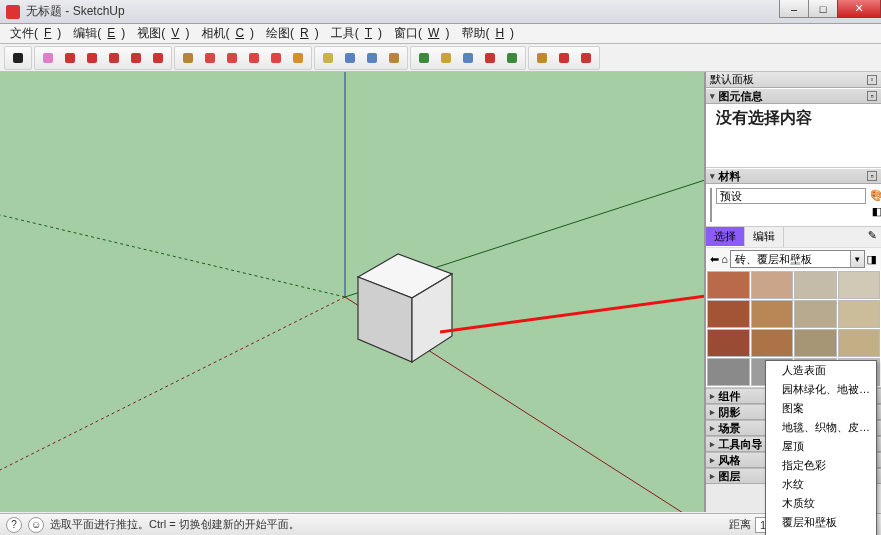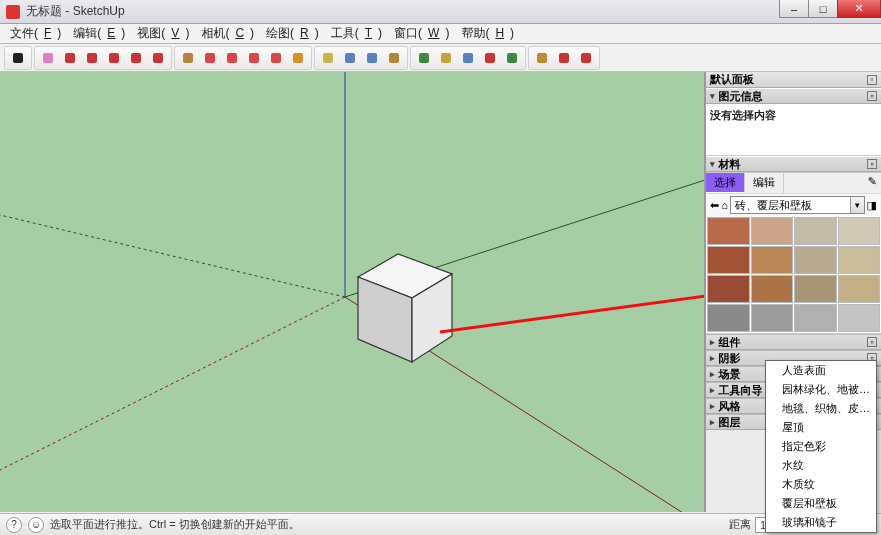--- a/index.html
+++ b/index.html
@@ -23,27 +23,27 @@
 .tb-group { display:flex; align-items:center; gap:2px; padding:0 3px; border:1px solid #d0d0d0; height:24px; background:linear-gradient(#fbfbfb,#e9e9e9); border-radius:2px;}
 .tb-btn { width:20px; height:20px; display:flex; align-items:center; justify-content:center; border:1px solid transparent; border-radius:2px;}
 
 
 .main { position:relative; height:440px; display:flex; }
 .viewport { flex:1; position:relative; background:#a5cea5; border-right:1px solid #999; overflow:hidden;}
 .viewport svg { position:absolute; top:0; left:0; }
 
 
 .panel-col { width:176px; background:#eaeaea; display:flex; flex-direction:column; border-left:1px solid #9a9a9a;}
-.tray-title { height:16px; background:linear-gradient(#e7e7e7,#d5d5d5); border-bottom:1px solid #aaa; display:flex; align-items:center; justify-content:space-between; padding:0 4px; font-size:11px; font-weight:bold;}
+.tray-title { height:16px; background:linear-gradient(#e7e7e7,#d5d5d5); border-bottom:1px solid #aaa; display:flex; align-items:center; justify-content:space-between; padding:0 4px; font-size:11px; font-weight:normal;}
 .panel-head { height:16px; background:linear-gradient(#dedede,#cfcfcf); border-top:1px solid #fff; border-bottom:1px solid #aaa; display:flex; align-items:center; padding:0 4px; font-size:11px; font-weight:bold;}
 .panel-head .arrow { margin-right:4px; font-size:9px; color:#444;}
 .panel-head .pin { margin-left:auto; font-size:9px;}
 .panel-body { background:#fff; border-bottom:1px solid #ccc;}
 
-.entity-info-body { padding:4px 4px; font-size:11px; color:#222; height:52px;}
+.entity-info-body { padding:4px 10px; font-size:16px; color:#222; height:64px;}
 .entity-info-body .bold { font-weight:bold;}
 
 .materials-body { padding:0; position:relative; }
 .mat-preview-row { display:flex; padding:4px; gap:4px; align-items:flex-start; background:#fff;}
 .mat-swatch-big { width:34px; height:34px; background:linear-gradient(135deg,#dde6ee 0%,#a8becf 100%); border:1px solid #999;}
 .mat-name-field { flex:1; height:16px; border:1px solid #9a9a9a; background:#fff; font-size:11px; padding:0 3px;}
 .mat-side-icons { display:flex; flex-direction:column; gap:2px;}
 .mat-side-icons .mi { width:14px; height:14px; display:flex;align-items:center;justify-content:center; font-size:11px;}
 
 .mat-tabs { display:flex; border-top:1px solid #ccc; background:#efefef; font-size:11px;}
@@ -282,20 +282,28 @@
     <div class="panel-body entity-info-body">
       <div class="bold">没有选择内容</div>
     </div>
 
     <div class="panel-head">
       <span class="arrow">▾</span>
       <span>材料</span>
       <span class="pin sq">▫</span>
     </div>
     <div class="panel-body materials-body">
+      <div class="mat-preview-row">
+        <div class="mat-swatch-big"></div>
+        <input class="mat-name-field" value="预设" style="">
+        <div class="mat-side-icons">
+          <span class="mi">🎨</span>
+          <span class="mi">◧</span>
+        </div>
+      </div>
       <div class="mat-tabs">
         <div class="mat-tab active">选择</div>
         <div class="mat-tab">编辑</div>
         <span style="margin-left:auto;padding:2px 4px;">✎</span>
       </div>
       <div class="mat-toolbar">
         <span style="font-size:11px;">⬅</span>
         <span style="font-size:11px;">⌂</span>
         <div class="combo">
           <div class="combo-field">
@@ -355,20 +363,21 @@
           <span class="arrow">▸</span>
           <span>图层</span>
           <span class="pin sq">▫</span>
         </div>
       </div>
   </div>
 
   <div class="dropdown" id="dropdown">
       <div class="dd-item">人造表面</div>
       <div class="dd-item">园林绿化、地被层和植被</div>
+      <div class="dd-item">图案</div>
       <div class="dd-item">地毯、织物、皮革、纺织品和墙纸</div>
       <div class="dd-item">屋顶</div>
       <div class="dd-item">指定色彩</div>
       <div class="dd-item">水纹</div>
       <div class="dd-item">木质纹</div>
       <div class="dd-item">覆层和壁板</div>
       <div class="dd-item">玻璃和镜子</div>
     </div>
 </div>
 

